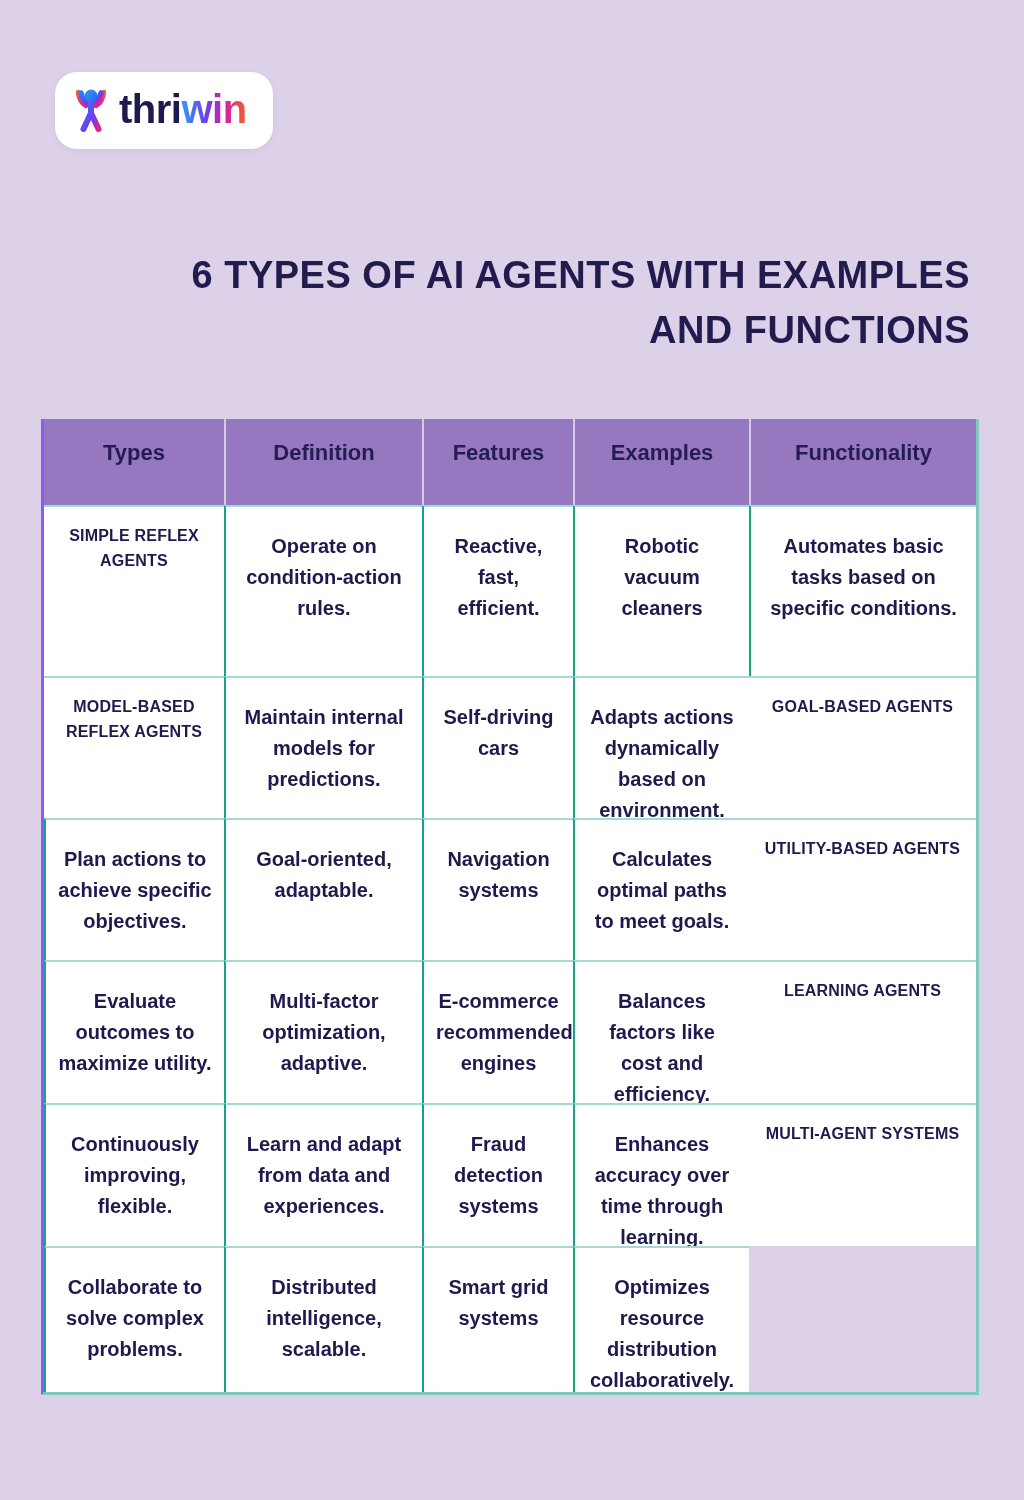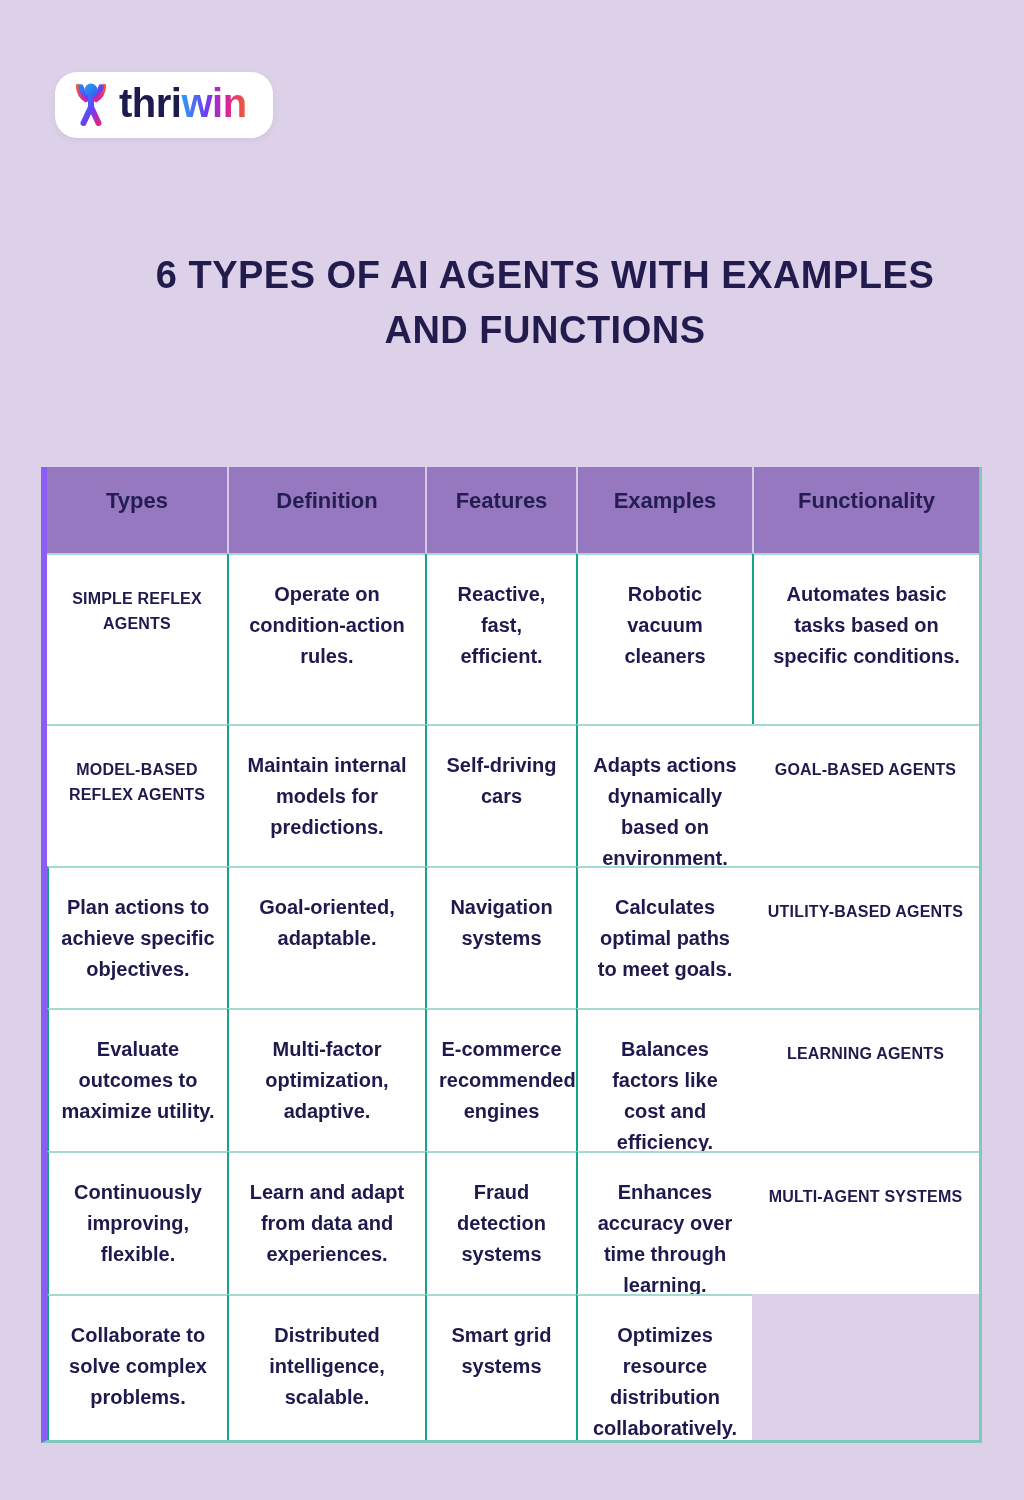--- a/index.html
+++ b/index.html
@@ -13,21 +13,21 @@
     overflow: hidden;
     background: #dcd1e8;
     font-family: "Liberation Sans", sans-serif;
   }
 
   
   .logo-pill {
     position: absolute;
     left: 55px;
     top: 72px;
-    height: 66px;
+    height: 77px;
     padding: 0 26px 0 18px;
     background: #ffffff;
     border-radius: 22px;
     display: flex;
     align-items: center;
     gap: 10px;
     box-shadow: 0 2px 6px rgba(80,60,120,0.08);
   }
   .logo-icon svg { display: block; }
   .brand {
@@ -45,41 +45,40 @@
     -webkit-text-fill-color: transparent;
     color: #d6219c;
   }
 
   
   .page-title {
     position: absolute;
     left: 120px;
     right: 54px;
     top: 248px;
-    text-align: center;
+    text-align: right;
     font-size: 38px;
     font-weight: 800;
     letter-spacing: 0.5px;
     line-height: 1.45;
     color: #221c4e;
   }
 
   
   .agents-table {
     position: absolute;
     left: 41px;
     top: 419px;
     width: 932px;
     display: grid;
     grid-template-columns: 180px 198px 151px 176px 227px;
     grid-template-rows: 86px 171px 142px 142px 143px 143px 146px;
-    border-left: 6px solid #8b5cf6;
+    border-left: 3px solid #8b5cf6;
     border-right: 3px solid #7ec8be;
     border-bottom: 3px solid #7ec8be;
-    margin-top: 48px;
   }
   .cell { box-sizing: border-box; }
 
   .th {
     background: #9678c0;
     color: #231d51;
     font-size: 22px;
     font-weight: 700;
     display: flex;
     align-items: center;
@@ -96,21 +95,21 @@
     font-weight: 700;
     line-height: 1.55;
     text-align: center;
     padding: 24px 12px 10px 12px;
     border-top: 2px solid #a3dbd2;
   }
   .td:not(.c1) { border-left: 2px solid #16a28b; }
   .td.c1 {
     font-size: 16px;
     letter-spacing: 0.2px;
-    padding-top: 32px;
+    padding-top: 17px;
   }
 </style>
 </head>
 <body>
 
 <div class="logo-pill">
   <span class="logo-icon">
     <svg width="36" height="46" viewBox="0 0 36 46" aria-hidden="true">
       <defs>
         <linearGradient id="lgBody" x1="0" y1="0" x2="1" y2="1">

